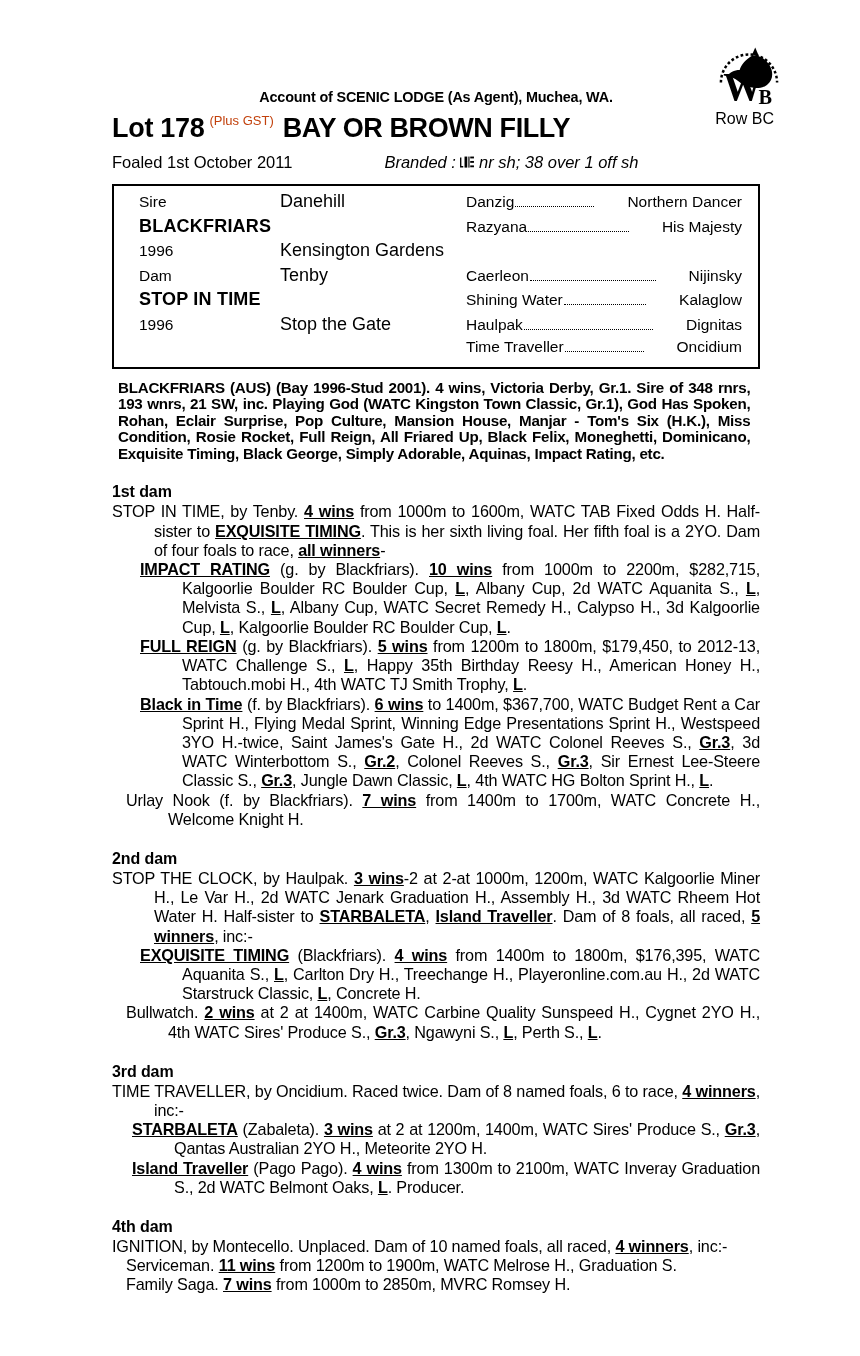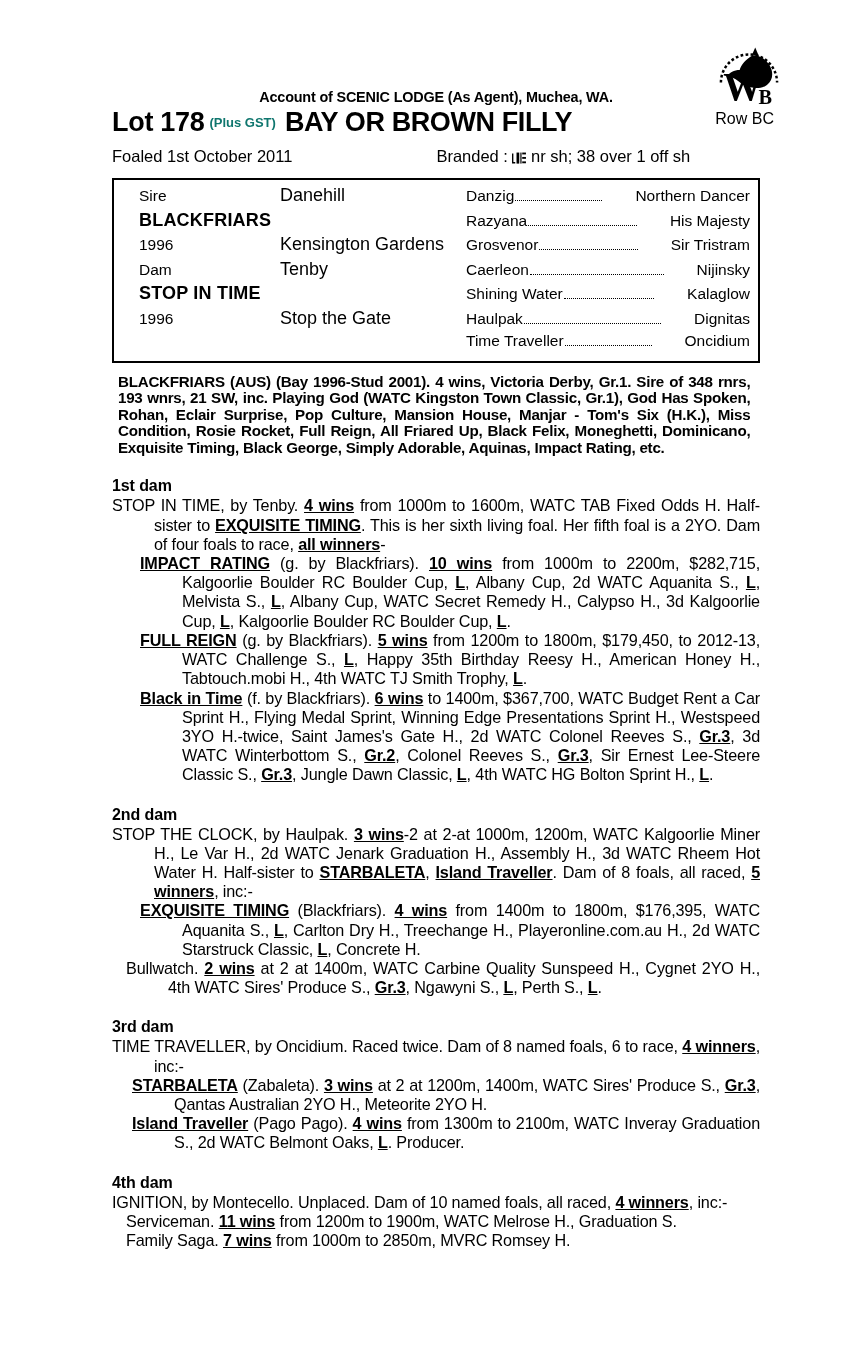--- a/index.html
+++ b/index.html
@@ -32,59 +32,58 @@
     text-align: center;
     font-weight: bold;
     font-size: 15.5px;
     letter-spacing: -0.2px;
     padding-top: 88px;
     transform: scaleX(0.93);
     transform-origin: center;
   }
   .lot-line {
     display: flex;
-    align-items: center;
-    margin-top: 1px;
+    align-items: flex-start;
+    margin-top: 7px;
     white-space: nowrap;
   }
   .lot-no {
     font-weight: bold;
     font-size: 27px;
     letter-spacing: -0.3px;
   }
   .plus-gst {
     font-size: 13px;
-    color: #0f766e;
+    color: #c2410c;
     padding: 0 9px 0 5px;
-    font-weight: bold;
   }
   .colour-sex {
     font-weight: bold;
     font-size: 27px;
     letter-spacing: -0.4px;
   }
   .row-label {
     position: absolute;
     right: 86px;
     top: 110px;
     font-weight: normal;
     font-size: 16px;
   }
   .foaled-line {
     display: flex;
     margin-top: 9px;
     font-size: 16.5px;
-    gap: 28px;
   }
   .foaled-left { flex: 0 0 auto; }
   .branded-right {
-    margin-left: 116px;
-    display: flex;
-    align-items: flex-end;
+    margin-left: 92px;
+    display: flex;
+    align-items: flex-start;
     white-space: nowrap;
+    font-style: italic;
   }
   .brand-glyph {
     display: inline-block;
     width: 17px;
     height: 17px;
     margin: 0 3px 0 3px;
     position: relative;
     top: 1px;
   }
 
@@ -115,21 +114,21 @@
     padding-left: 25px;
     box-sizing: border-box;
     font-size: 15.5px;
   }
   .col-2 {
     flex: 0 0 186px;
     font-size: 18px;
   }
   .col-3 {
     flex: 1 1 auto;
-    padding-right: 8px;
+    padding-right: 16px;
     font-size: 15.5px;
     display: flex;
     align-items: baseline;
     overflow: hidden;
   }
   .gp-name { flex: 0 0 auto; }
   .leader {
     flex: 1 1 auto;
     border-bottom: 1.6px dotted #000;
     margin: 0 1px 4px 1px;
@@ -265,25 +264,20 @@
       <div class="col-3">
         <span class="gp-name">Razyana</span>
         <span class="leader"></span>
         <span class="gg-name">His Majesty</span>
       </div>
     </div>
 
     <div class="ped-row">
       <div class="col-1">1996</div>
       <div class="col-2">Kensington Gardens</div>
-      <div class="col-3">
-        <span class="gp-name">Grosvenor</span>
-        <span class="leader"></span>
-        <span class="gg-name">Sir Tristram</span>
-      </div>
     </div>
 
 
     <div class="ped-row">
       <div class="col-1">Dam</div>
       <div class="col-2">Tenby</div>
       <div class="col-3">
         <span class="gp-name">Caerleon</span>
         <span class="leader"></span>
         <span class="gg-name">Nijinsky</span>
@@ -324,20 +318,21 @@
 
   <div class="sire-summary">BLACKFRIARS (AUS) (Bay 1996-Stud 2001). 4 wins, Victoria Derby, Gr.1. Sire of 348 rnrs, 193 wnrs, 21 SW, inc. Playing God (WATC Kingston Town Classic, Gr.1), God Has Spoken, Rohan, Eclair Surprise, Pop Culture, Mansion House, Manjar - Tom's Six (H.K.), Miss Condition, Rosie Rocket, Full Reign, All Friared Up, Black Felix, Moneghetti, Dominicano, Exquisite Timing, Black George, Simply Adorable, Aquinas, Impact Rating, etc.</div>
 
   <div id="dam-sections">
       <div class="dam-section">
         <div class="dam-head">1st dam</div>
         <div class="para lvl-0"><span>STOP IN TIME, by Tenby. </span><b>4 wins</b><span> from 1000m to 1600m, WATC TAB Fixed Odds H. Half-sister to </span><b>EXQUISITE TIMING</b><span>. This is her sixth living foal. Her fifth foal is a 2YO. Dam of four foals to race, </span><b>all winners</b><span>-</span></div>
         <div class="para lvl-1"><b>IMPACT RATING</b><span> (g. by Blackfriars). </span><b>10 wins</b><span> from 1000m to 2200m, $282,715, Kalgoorlie Boulder RC Boulder Cup, </span><b>L</b><span>, Albany Cup, 2d WATC Aquanita S., </span><b>L</b><span>, Melvista S., </span><b>L</b><span>, Albany Cup, WATC Secret Remedy H., Calypso H., 3d Kalgoorlie Cup, </span><b>L</b><span>, Kalgoorlie Boulder RC Boulder Cup, </span><b>L</b><span>.</span></div>
         <div class="para lvl-1"><b>FULL REIGN</b><span> (g. by Blackfriars). </span><b>5 wins</b><span> from 1200m to 1800m, $179,450, to 2012-13, WATC Challenge S., </span><b>L</b><span>, Happy 35th Birthday Reesy H., American Honey H., Tabtouch.mobi H., 4th WATC TJ Smith Trophy, </span><b>L</b><span>.</span></div>
         <div class="para lvl-1"><b>Black in Time</b><span> (f. by Blackfriars). </span><b>6 wins</b><span> to 1400m, $367,700, WATC Budget Rent a Car Sprint H., Flying Medal Sprint, Winning Edge Presentations Sprint H., Westspeed 3YO H.-twice, Saint James's Gate H., 2d WATC Colonel Reeves S., </span><b>Gr.3</b><span>, 3d WATC Winterbottom S., </span><b>Gr.2</b><span>, Colonel Reeves S., </span><b>Gr.3</b><span>, Sir Ernest Lee-Steere Classic S., </span><b>Gr.3</b><span>, Jungle Dawn Classic, </span><b>L</b><span>, 4th WATC HG Bolton Sprint H., </span><b>L</b><span>.</span></div>
+        <div class="para lvl-2"><span>Urlay Nook (f. by Blackfriars). </span><b>7 wins</b><span> from 1400m to 1700m, WATC Concrete H., Welcome Knight H.</span></div>
       </div>
       <div class="dam-section">
         <div class="dam-head">2nd dam</div>
         <div class="para lvl-0"><span>STOP THE CLOCK, by Haulpak. </span><b>3 wins</b><span>-2 at 2-at 1000m, 1200m, WATC Kalgoorlie Miner H., Le Var H., 2d WATC Jenark Graduation H., Assembly H., 3d WATC Rheem Hot Water H. Half-sister to </span><b>STARBALETA</b><span>, </span><b>Island Traveller</b><span>. Dam of 8 foals, all raced, </span><b>5 winners</b><span>, inc:-</span></div>
         <div class="para lvl-1"><b>EXQUISITE TIMING</b><span> (Blackfriars). </span><b>4 wins</b><span> from 1400m to 1800m, $176,395, WATC Aquanita S., </span><b>L</b><span>, Carlton Dry H., Treechange H., Playeronline.com.au H., 2d WATC Starstruck Classic, </span><b>L</b><span>, Concrete H.</span></div>
         <div class="para lvl-2"><span>Bullwatch. </span><b>2 wins</b><span> at 2 at 1400m, WATC Carbine Quality Sunspeed H., Cygnet 2YO H., 4th WATC Sires' Produce S., </span><b>Gr.3</b><span>, Ngawyni S., </span><b>L</b><span>, Perth S., </span><b>L</b><span>.</span></div>
       </div>
       <div class="dam-section">
         <div class="dam-head">3rd dam</div>
         <div class="para lvl-0"><span>TIME TRAVELLER, by Oncidium. Raced twice. Dam of 8 named foals, 6 to race, </span><b>4 winners</b><span>, inc:-</span></div>

